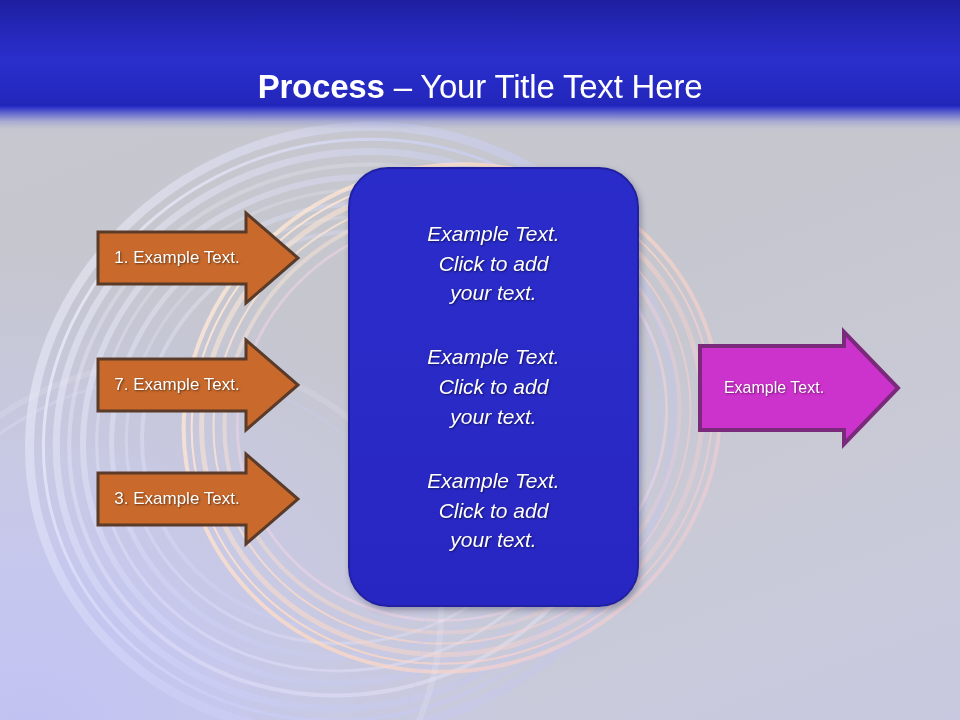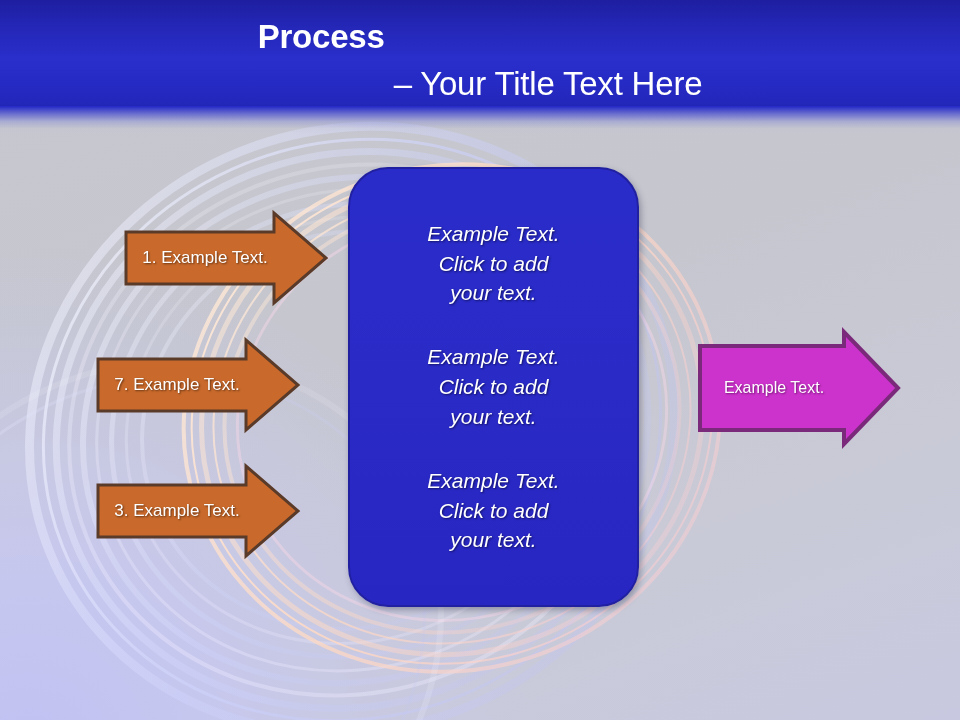--- a/index.html
+++ b/index.html
@@ -35,21 +35,21 @@
     z-index:3;
   }
   .titlebar-fade {
     position:absolute; left:0; top:106px; width:960px; height:28px;
     background:linear-gradient(180deg, rgba(36,40,198,1) 0%, rgba(80,85,205,0.78) 28%,
                rgba(140,144,212,0.5) 55%, rgba(190,192,212,0.2) 80%, rgba(197,198,206,0) 100%);
     z-index:2;
   }
   .title-text {
     position:absolute; left:0; top:0; width:960px; height:106px;
-    display:flex; align-items:flex-start; justify-content:center;
+    display:flex; align-items:flex-end; justify-content:center;
     color:#ffffff; font-size:33px; letter-spacing:-0.2px;
     white-space:pre; padding-top:18px;
   }
   .title-strong { font-weight:bold; }
   .title-rest   { font-weight:normal;margin-top:47px; }
 
   
   .shapes { position:absolute; inset:0; z-index:4; }
 
   
@@ -58,23 +58,23 @@
     width:204px; height:94px;
   }
   .arrow-o svg, .arrow-m svg { position:absolute; left:0; top:0; overflow:visible; }
   .arrow-o .lbl {
     position:absolute; left:0; top:0; width:150px; height:94px;
     display:flex; align-items:center; justify-content:center;
     color:#ffffff; font-size:17px; white-space:nowrap;
     text-shadow:1px 1px 2px rgba(60,30,10,0.75);
     padding-left:12px;
   }
-  #arrow-1 { left:96px;  top:211px;margin-left:28px; }
+  #arrow-1 { left:96px;  top:211px; }
   #arrow-2 { left:96px;  top:338px; }
-  #arrow-3 { left:96px;  top:464px; }
+  #arrow-3 { left:96px;  top:452px; }
 
   
   .bluebox {
     position:absolute; left:348px; top:167px; width:291px; height:440px;
     background:linear-gradient(180deg,#2a2cc9 0%,#2a2ac7 50%,#2826c2 100%);
     border:2px solid #2020a0;
     border-radius:40px;
     box-shadow:2px 3px 6px rgba(40,40,70,0.35);
     display:flex; flex-direction:column; align-items:center; justify-content:center;
     gap:34px;

